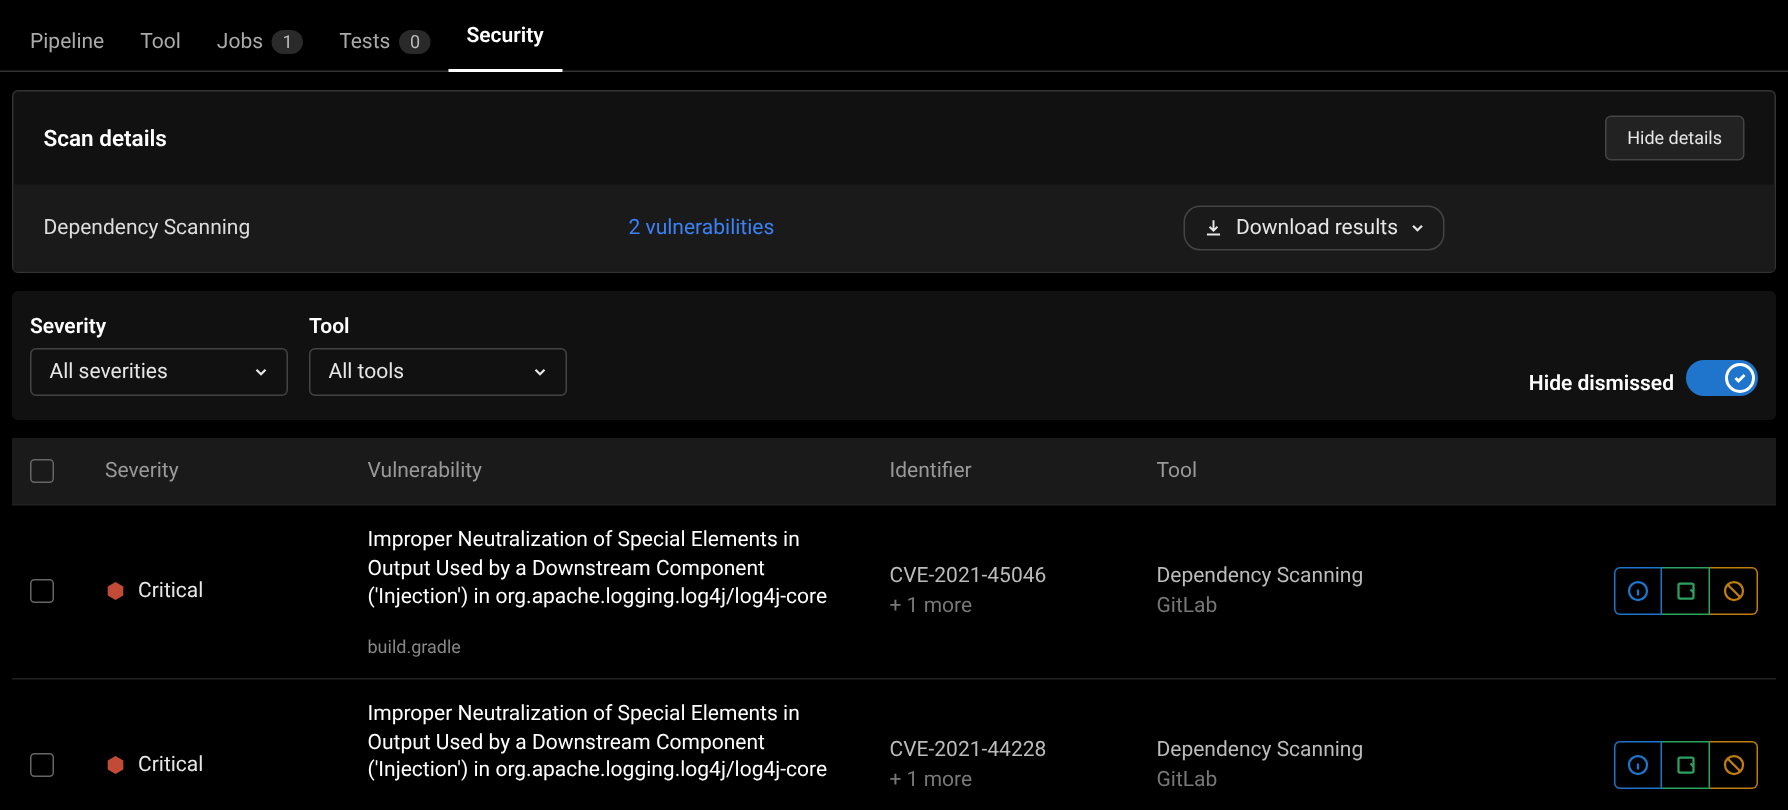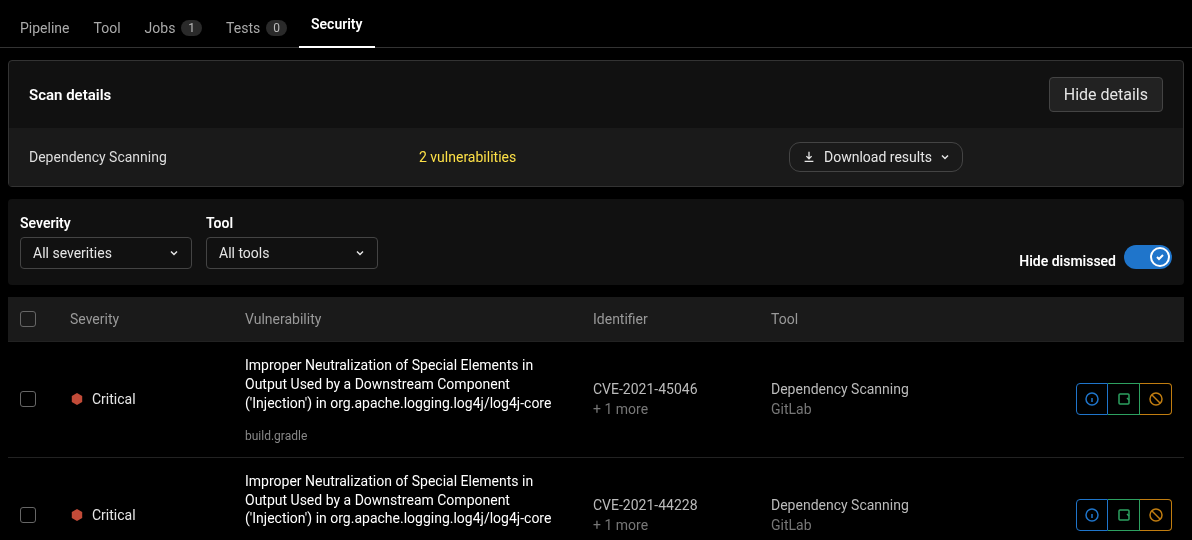--- a/index.html
+++ b/index.html
@@ -6,25 +6,25 @@
     body { background: #000; color: #e6e6e6; font-size: 14px; width: 1192px; }
     
     .tabs { display: flex; gap: 0; padding: 8px 8px 0 8px; border-bottom: 1px solid #333; }
     .tab { padding: 8px 12px; color: #aaa; cursor: pointer; display: flex; align-items: center; gap: 6px; }
     .tab.active { color: #fff; font-weight: 600; border-bottom: 2px solid #fff; padding-bottom: 14px; margin-bottom: -1px; }
     .badge { background: #2a2a2a; color: #bbb; border-radius: 10px; padding: 1px 7px; font-size: 12px; }
     
     .panel { margin: 12px 8px; border: 1px solid #333; border-radius: 4px; background: #111; }
     .panel-header { display: flex; justify-content: space-between; align-items: center; padding: 16px 20px; }
     .panel-title { font-weight: 600; color: #fff; font-size: 15px; }
-    .btn { background: #222; border: 1px solid #444; color: #e6e6e6; padding: 7px 14px; border-radius: 4px; cursor: pointer; font-size: 16px; }
+    .btn { background: #222; border: 1px solid #444; color: #e6e6e6; padding: 7px 14px; border-radius: 4px; cursor: pointer; font-size: 12px; }
     
     .scan-row { display: flex; align-items: center; padding: 14px 20px; background: #1a1a1a; }
     .scan-col1 { flex: 0 0 390px; color: #ddd; }
-    .scan-col2 { flex: 0 0 370px; color: #fde047; }
+    .scan-col2 { flex: 0 0 370px; color: #3b82f6; }
     .scan-col3 { flex: 1; display: flex; justify-content: flex-start; }
     .download-btn { background: #1a1a1a; border: 1px solid #444; color: #e6e6e6; padding: 6px 12px; border-radius: 11px; cursor: pointer; display: flex; align-items: center; gap: 8px; font-size: 14px; }
     
     .filters { display: flex; align-items: flex-end; justify-content: space-between; margin: 12px 8px; padding: 16px 12px; background: #111; border-radius: 4px; }
     .filter-group { display: flex; gap: 14px; }
     .filter { display: flex; flex-direction: column; gap: 6px; }
     .filter-label { font-weight: 600; color: #fff; font-size: 14px; }
     .select { background: #111; border: 1px solid #444; color: #e6e6e6; padding: 7px 12px; border-radius: 4px; width: 172px; display: flex; justify-content: space-between; align-items: center; cursor: pointer; }
     .dismiss-col { display: flex; flex-direction: row; align-items: flex-end; gap: 8px; }
     .toggle { width: 48px; height: 24px; background: #1f75cb; border-radius: 12px; position: relative; cursor: pointer; }

